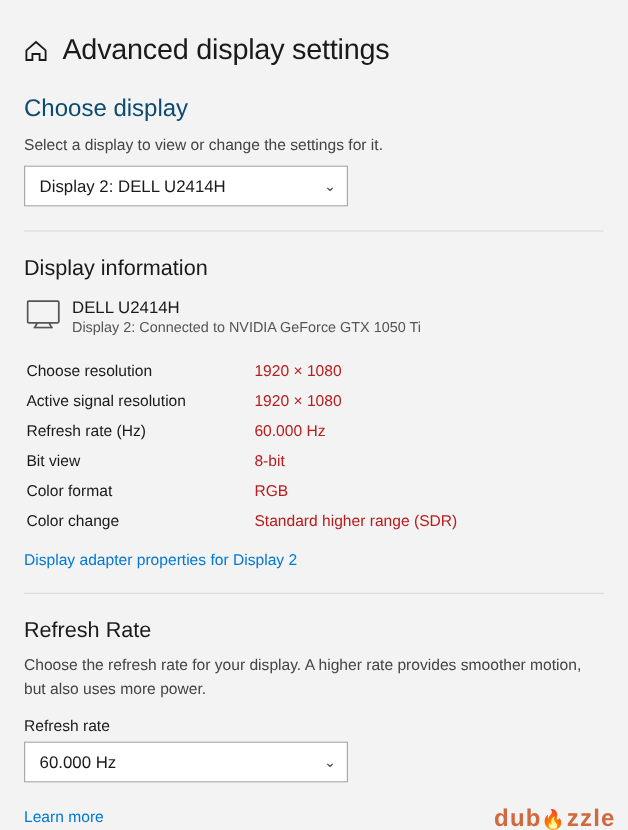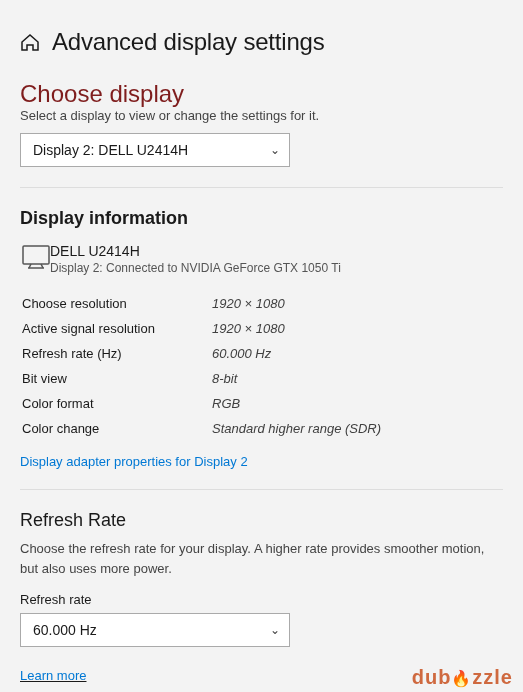--- a/index.html
+++ b/index.html
@@ -44,23 +44,24 @@
       font-weight: 300;
       color: #1a1a1a;
       letter-spacing: -0.2px;
     }
 
     .section {
       margin-bottom: 20px;
     }
 
     .section-title {
-      font-size: 24px;
-      font-weight: 400;
-      color: #7f1d1d;
+      font-size: 20px;
+      font-weight: 400;
+      color: #0c4a6e;
+      margin-bottom: 10px;
     }
 
     .section-description {
       font-size: 13px;
       color: #444;
       margin-bottom: 10px;
     }
 
     .dropdown-container {
       position: relative;
@@ -99,27 +100,28 @@
       background: #ddd;
       margin: 20px 0;
     }
 
     .display-info-section {
       margin-bottom: 16px;
     }
 
     .display-info-title {
       font-size: 18px;
-      font-weight: 700;
+      font-weight: 400;
       margin-bottom: 14px;
     }
 
     .monitor-card {
       display: flex;
       align-items: flex-start;
+      gap: 10px;
       margin-bottom: 16px;
       padding-left: 2px;
     }
 
     .monitor-icon {
       flex-shrink: 0;
       margin-top: 2px;
     }
 
     .monitor-name {
@@ -147,22 +149,21 @@
       vertical-align: top;
     }
 
     .info-table tr td:first-child {
       color: #1a1a1a;
       width: 190px;
       font-weight: 400;
     }
 
     .info-table tr td:last-child {
-      color: #404040;
-      font-style: italic;
+      color: #b91c1c;
     }
 
     .link {
       color: #0078d4;
       text-decoration: none;
       font-size: 13px;
       cursor: pointer;
     }
 
     .refresh-section-title {
@@ -281,21 +282,21 @@
     <div class="dropdown-container">
       <select class="dropdown">
         <option>60.000 Hz</option>
         <option>59.940 Hz</option>
         <option>50.000 Hz</option>
       </select>
       <span class="dropdown-arrow">⌄</span>
     </div>
   </div>
 
-  <div style="margin-top:4px;text-decoration:underline;">
+  <div style="margin-top:4px;">
     <a class="link" href="#">Learn more</a>
   </div>
 
   <div class="watermark">
     <span>dub</span><span style="color:#e05a20; font-size:16px;">🔥</span><span>zzle</span>
   </div>
 
 </div>
 
 </body></html>

